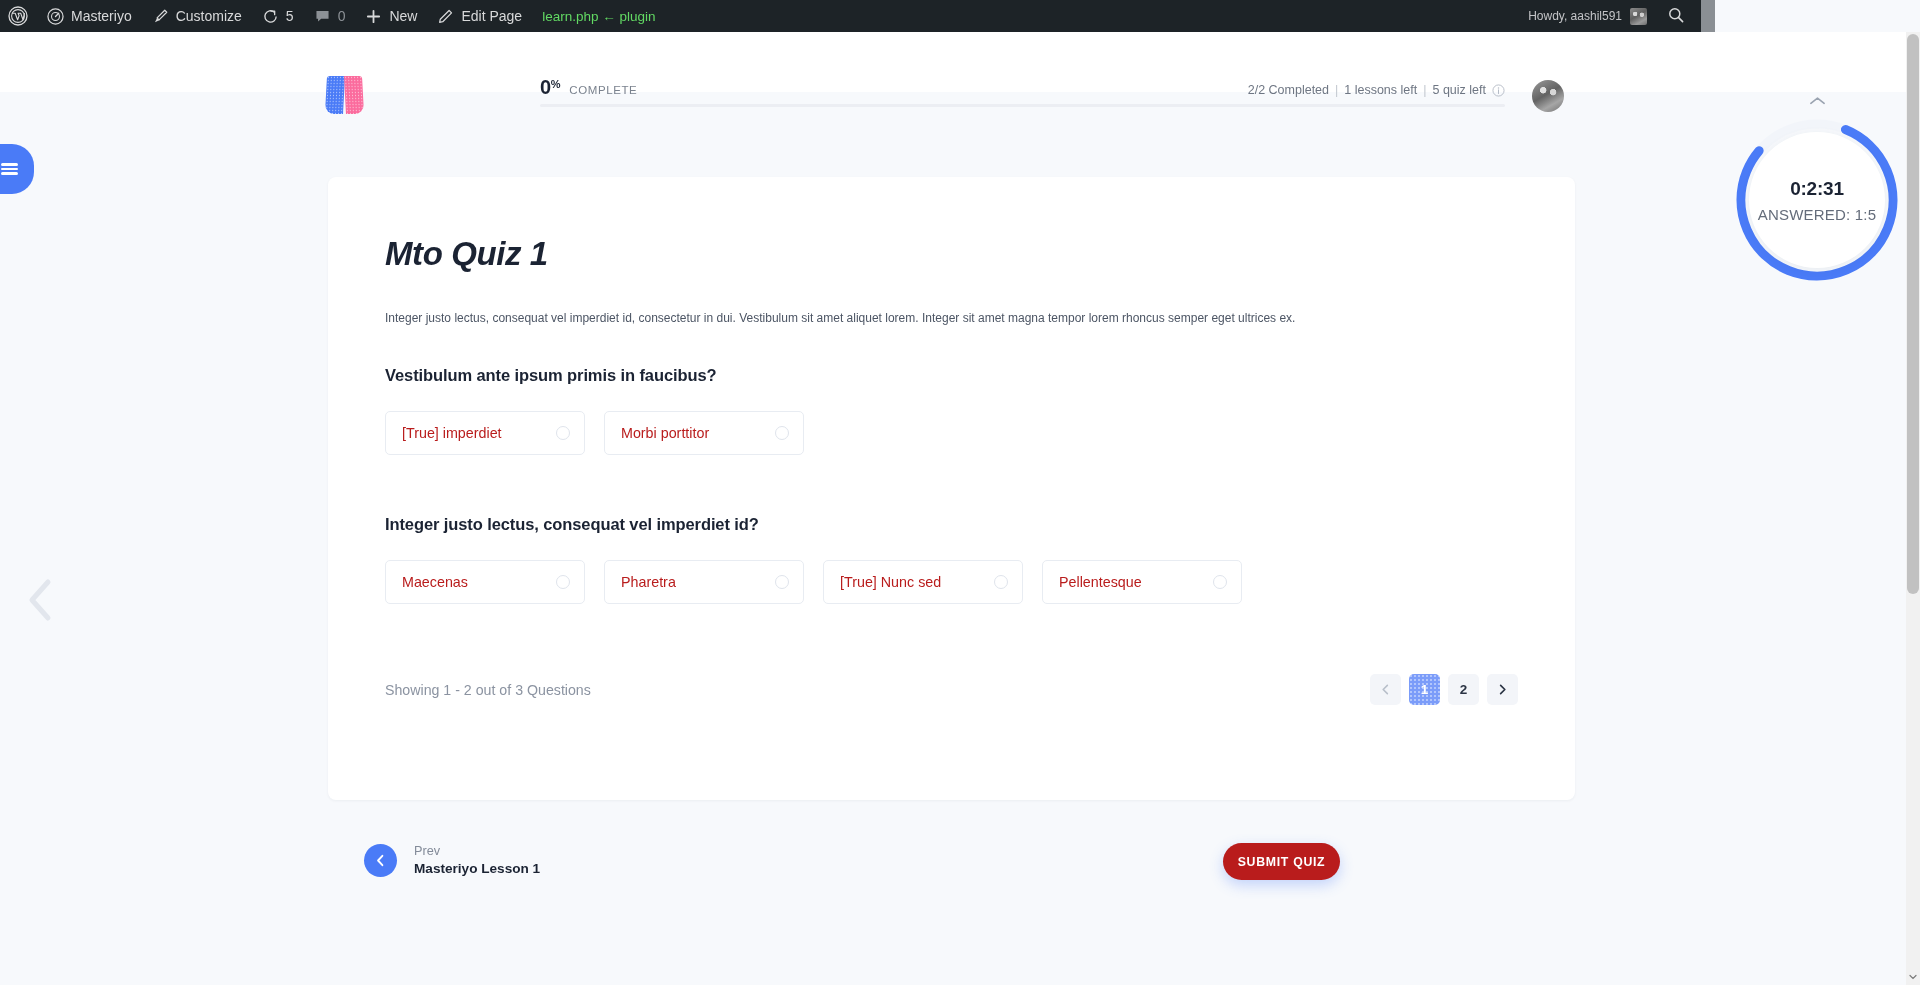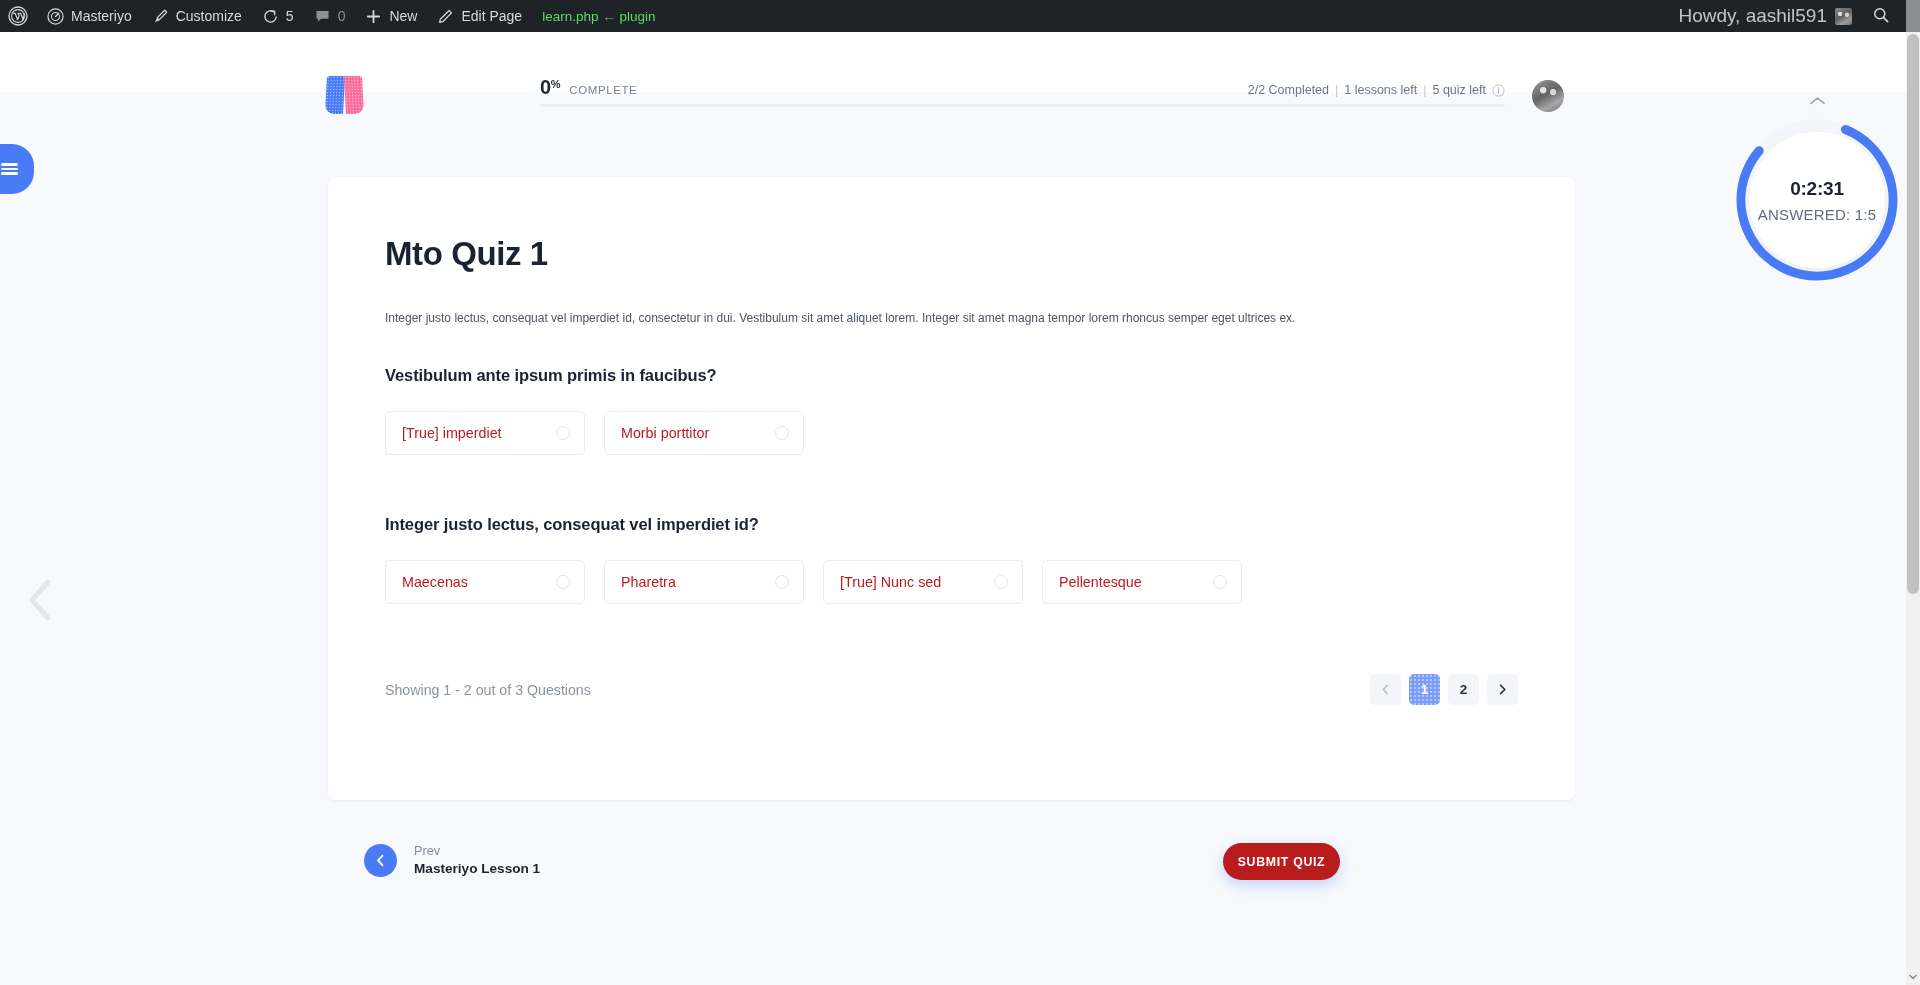--- a/index.html
+++ b/index.html
@@ -6,36 +6,36 @@
   html, body {
     width: 1920px; height: 985px;
     font-family: "Liberation Sans", sans-serif;
     background: #f7f9fc;
     overflow: hidden;
   }
 
   
   #wp-adminbar {
     position: absolute; top: 0; left: 0;
-    width: 1920px; height: 32px;
+    width: 1715px; height: 32px;
     background: #1d2327;
     display: flex; align-items: center;
     color: #c3c4c7; font-size: 14px;
     z-index: 50;
   }
   .ab-item {
     display: flex; align-items: center; gap: 7px;
     height: 32px; padding: 0 10px;
     color: #d8d9da; white-space: nowrap;
   }
   .ab-item .ab-ico { display: flex; align-items: center; justify-content: center; }
   .ab-logo { padding-left: 8px; padding-right: 9px; }
   .ab-plugin { color: #62d963; font-size: 13.5px; padding-left: 10px; }
   .ab-right { margin-left: auto; display: flex; align-items: center; }
-  .ab-howdy { display: flex; align-items: center; gap: 8px; padding: 0 10px 0 12px; font-size: 19px; }
+  .ab-howdy { display: flex; align-items: center; gap: 8px; padding: 0 10px 0 12px; font-size: 12px; }
   .ab-avatar {
     width: 17px; height: 17px; border-radius: 2px;
     background:
       radial-gradient(circle at 30% 35%, #d8d8d8 2px, transparent 2.5px),
       radial-gradient(circle at 70% 40%, #cfcfcf 2px, transparent 2.5px),
       linear-gradient(150deg,#8d8d8d,#5e5e5e 45%,#9a9a9a 75%,#6d6d6d);
   }
   .ab-search { padding: 0 16px 0 10px; }
   .ab-scroll-edge { width: 14px; height: 32px; background: #8a8f94; }
 
@@ -121,21 +121,21 @@
     position: absolute; left: 328px; top: 85px;
     width: 1247px; height: 623px;
     background: #ffffff;
     border-radius: 8px;
     box-shadow: 0 1px 3px rgba(24,34,60,.05);
   }
   .card-inner { padding: 57px 57px 0 57px; }
 
   #quiz-title {
     font-size: 33px; font-weight: 700; color: #1b2333;
-    letter-spacing: -0.4px; line-height: 1.2;
+    letter-spacing: -0.4px; line-height: 1.2; font-style: italic;
   }
   #quiz-desc {
     margin-top: 35px; width: 1132px;
     font-size: 12px; line-height: 1.62; color: #4c5564;
   }
 
   .question-block { margin-top: 38px; }
   .question-text {
     font-size: 16.5px; font-weight: 700; color: #1b2333;
     letter-spacing: -0.1px;

